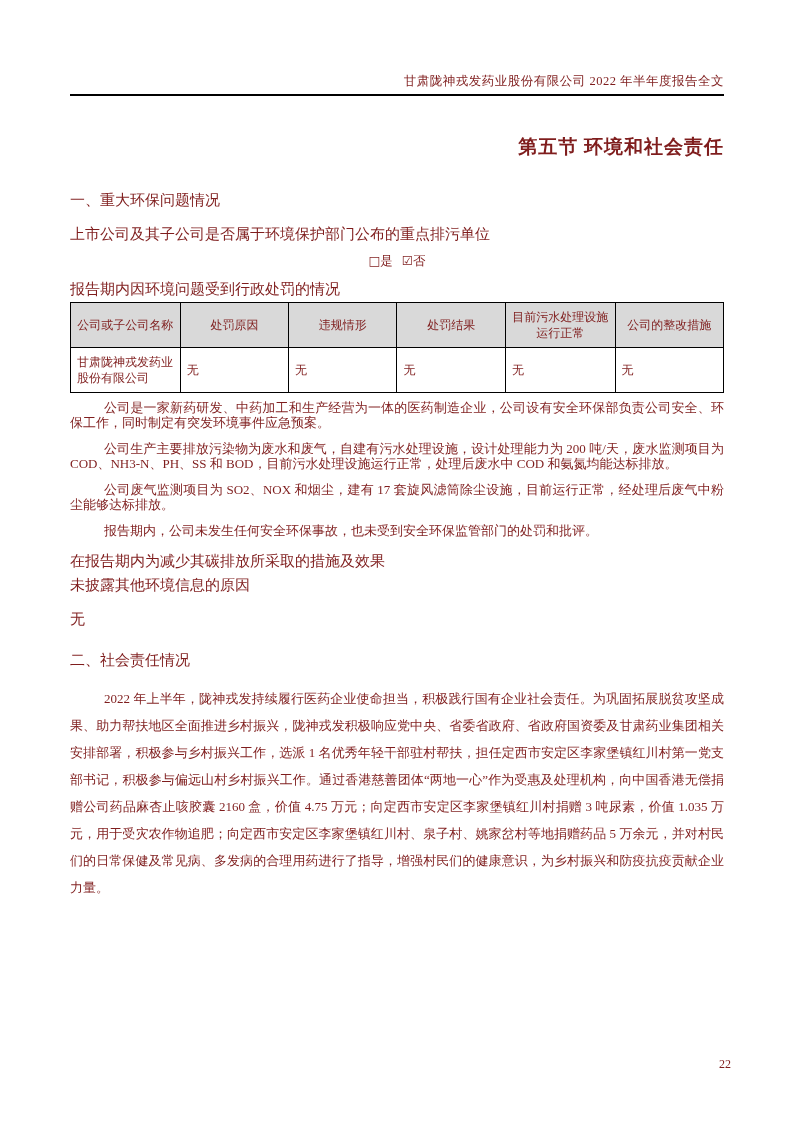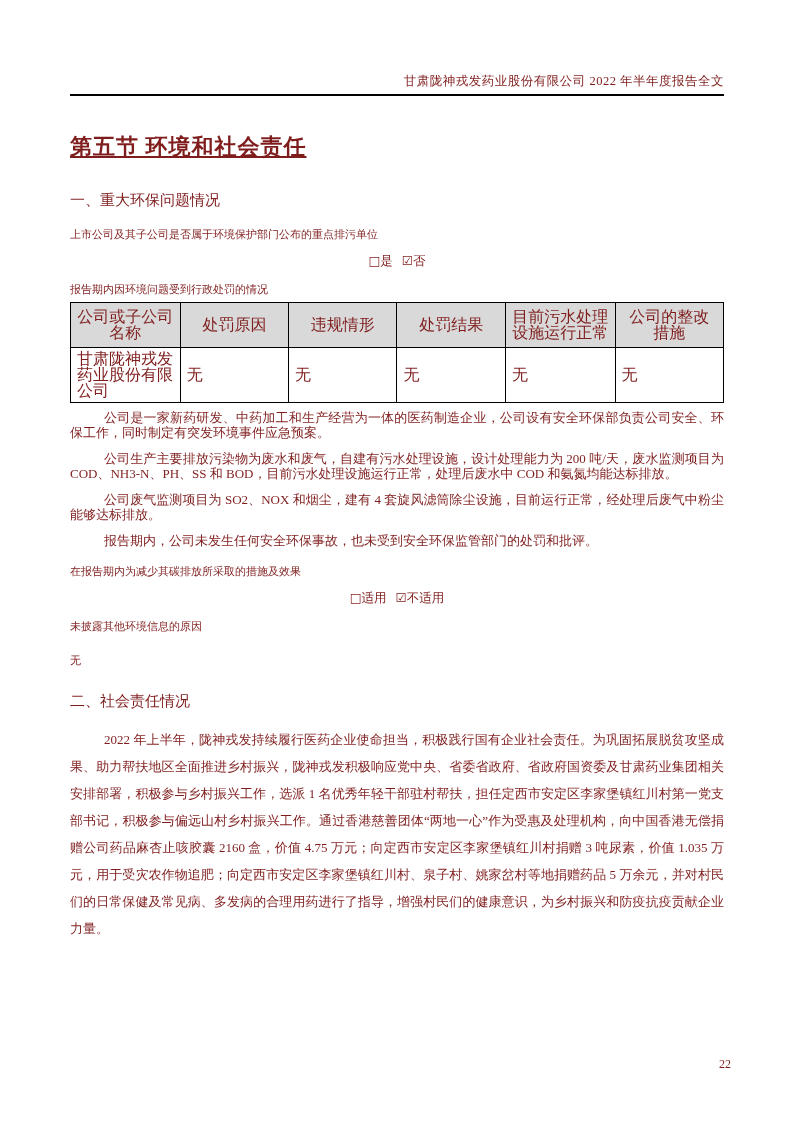--- a/index.html
+++ b/index.html
@@ -27,58 +27,57 @@
     line-height: 17px;
     letter-spacing: 0.5px;
   }
   .header-rule {
     border-bottom: 2px solid #000000;
     margin-top: 4px;
     height: 0;
   }
   .chapter-title {
     margin: 37px 0 0 0;
-    text-align: left;
-    font-size: 22px;
+    text-align: right;
+    font-size: 19px;
     line-height: 27px;
     font-weight: bold;
     letter-spacing: 1px;
-    text-decoration: underline;
   }
   .section-heading {
     margin: 30px 0 0 0;
     font-size: 15px;
     line-height: 21px;
     font-weight: normal;
   }
   .section-heading.s2 { margin-top: 22px; }
   .label-line {
     margin: 14px 0 0 0;
-    font-size: 11px;
+    font-size: 15px;
     line-height: 18px;
     font-family: Liberation Serif, serif;
   }
   .tight { margin-top: 6px; }
   .check-line {
     margin: 5px 0 0 0;
     font-size: 12.5px;
     line-height: 25px;
     text-align: center;
   }
   .check-line .cb {
     font-family: "DejaVu Sans", sans-serif;
     font-size: 12.5px;
   }
   .check-line .grp2 { margin-left: 9px; }
   .penalty-table {
     width: 100%;
     margin-top: 4px;
     border-collapse: collapse;
     table-layout: fixed;
-    font-size: 16px;
+    font-size: 12px;
     padding-left: 28px;
   }
   .penalty-table th, .penalty-table td {
     border: 1px solid #000000;
     padding: 3px 6px;
     line-height: 16px;
     vertical-align: middle;
     font-weight: normal;
     word-break: break-all;
   }
@@ -164,28 +163,25 @@
           <td>无</td>
           <td>无</td>
           <td>无</td>
         </tr>
       </tbody>
     </table>
 
 
     <p class="para first">公司是一家新药研发、中药加工和生产经营为一体的医药制造企业，公司设有安全环保部负责公司安全、环保工作，同时制定有突发环境事件应急预案。</p>
     <p class="para">公司生产主要排放污染物为废水和废气，自建有污水处理设施，设计处理能力为 200 吨/天，废水监测项目为 COD、NH3-N、PH、SS 和 BOD，目前污水处理设施运行正常，处理后废水中 COD 和氨氮均能达标排放。</p>
-    <p class="para">公司废气监测项目为 SO2、NOX 和烟尘，建有 4 套旋风滤筒除尘设施，目前运行正常，经处理后废气中粉尘能够达标排放。</p>
+    <p class="para">公司废气监测项目为 SO2、NOX 和烟尘，建有 17 套旋风滤筒除尘设施，目前运行正常，经处理后废气中粉尘能够达标排放。</p>
     <p class="para single">报告期内，公司未发生任何安全环保事故，也未受到安全环保监管部门的处罚和批评。</p>
 
     <div class="label-line">在报告期内为减少其碳排放所采取的措施及效果</div>
 
-    <div class="check-line">
-      <span class="cb">□</span><span>适用</span><span class="cb grp2">☑</span><span>不适用</span>
-    </div>
 
     <div class="label-line tight">未披露其他环境信息的原因</div>
     <div class="label-line none-value">无</div>
 
     <div class="section-heading s2">二、社会责任情况</div>
 
     <p class="para-s2">2022 年上半年，陇神戎发持续履行医药企业使命担当，积极践行国有企业社会责任。为巩固拓展脱贫攻坚成果、助力帮扶地区全面推进乡村振兴，陇神戎发积极响应党中央、省委省政府、省政府国资委及甘肃药业集团相关安排部署，积极参与乡村振兴工作，选派 1 名优秀年轻干部驻村帮扶，担任定西市安定区李家堡镇红川村第一党支部书记，积极参与偏远山村乡村振兴工作。通过香港慈善团体“两地一心”作为受惠及处理机构，向中国香港无偿捐赠公司药品麻杏止咳胶囊 2160 盒，价值 4.75 万元；向定西市安定区李家堡镇红川村捐赠 3 吨尿素，价值 1.035 万元，用于受灾农作物追肥；向定西市安定区李家堡镇红川村、泉子村、姚家岔村等地捐赠药品 5 万余元，并对村民们的日常保健及常见病、多发病的合理用药进行了指导，增强村民们的健康意识，为乡村振兴和防疫抗疫贡献企业力量。</p>
 
   </div>
 

